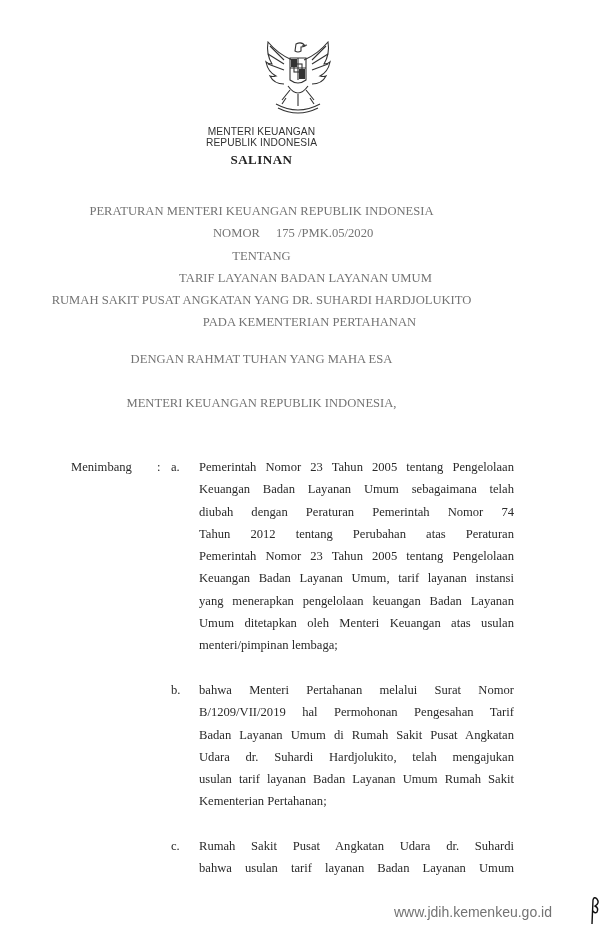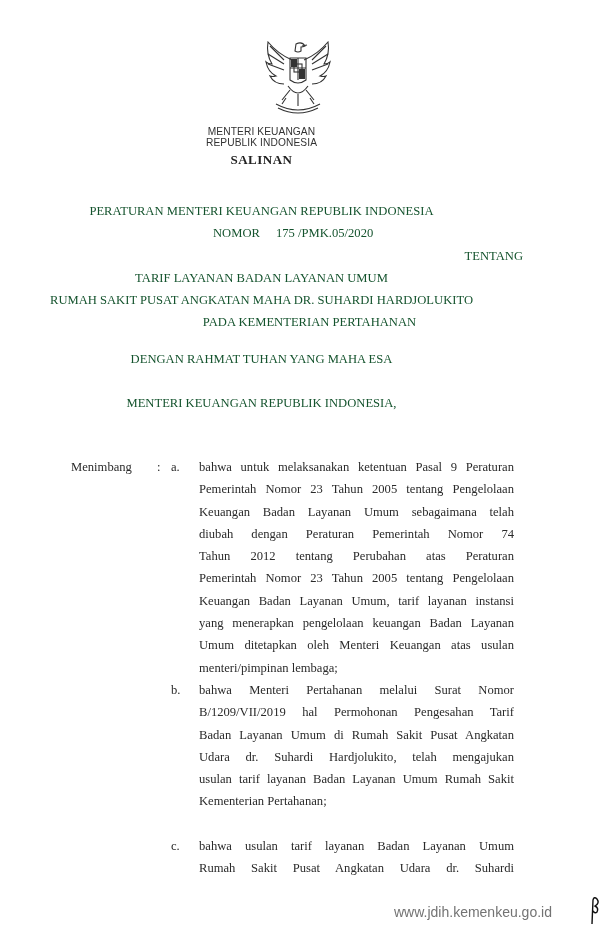--- a/index.html
+++ b/index.html
@@ -3,21 +3,21 @@
 <meta charset="utf-8">
 <style>
   html, body { margin:0; padding:0; }
   body { width:612px; height:936px; background:#ffffff; position:relative; overflow:hidden;
          font-family:"DejaVu Serif", "Liberation Serif", serif; color:#222; }
   .abs { position:absolute; }
   .center { left:0; width:523px; text-align:center; }
   .emblem { left:262px; top:38px; width:72px; height:84px; }
   .hdr-sans { font-family:"Liberation Sans", "DejaVu Sans", sans-serif; font-size:10.2px; color:#333; letter-spacing:0.1px; }
   .salinan { font-family:"Liberation Serif", serif; font-weight:bold; font-size:13px; letter-spacing:0.5px; }
-  .title { font-family:"Liberation Serif", serif; font-size:12.6px; color:#14532d; }
+  .title { font-family:"Liberation Serif", serif; font-size:12.6px; color:#737373; }
   .body-text { font-family:"Liberation Serif", serif; font-size:12.6px; color:#2a2a2a; line-height:22.3px; }
   .para { position:absolute; left:199px; width:315px; text-align:justify; text-align-last:left; }
   .para .ln { display:block; text-align:justify; text-align-last:justify; white-space:nowrap; height:22.3px; }
   .para .ln.last { text-align-last:left; }
   .label { position:absolute; }
   .footer-link { font-family:"Liberation Sans", "DejaVu Sans", sans-serif; font-size:14px; color:#737373; }
 </style>
 </head>
 <body>
 
@@ -50,35 +50,34 @@
   </svg>
 </div>
 
 <div class="abs center hdr-sans" style="top:126px;">MENTERI KEUANGAN</div>
 <div class="abs center hdr-sans" style="top:137px;">REPUBLIK INDONESIA</div>
 <div class="abs center salinan" style="top:152px;">SALINAN</div>
 
 <div class="abs center title" style="top:204px; left:0;">PERATURAN MENTERI KEUANGAN REPUBLIK INDONESIA</div>
 <div class="abs title" style="top:226px; left:213px;">NOMOR</div>
 <div class="abs title" style="top:226px; left:276px;">175 /PMK.05/2020</div>
-<div class="abs center title" style="top:249px;text-align:right;">TENTANG</div>
-<div class="abs center title" style="top:271px;">TARIF LAYANAN BADAN LAYANAN UMUM</div>
-<div class="abs center title" style="top:293px;">RUMAH SAKIT PUSAT ANGKATAN MAHA DR. SUHARDI HARDJOLUKITO</div>
+<div class="abs center title" style="top:249px;">TENTANG</div>
+<div class="abs center title" style="top:271px;padding-left:44px;">TARIF LAYANAN BADAN LAYANAN UMUM</div>
+<div class="abs center title" style="top:293px;">RUMAH SAKIT PUSAT ANGKATAN YANG DR. SUHARDI HARDJOLUKITO</div>
 <div class="abs center title" style="top:315px;margin-left:48px;">PADA KEMENTERIAN PERTAHANAN</div>
 
 <div class="abs center title" style="top:352px;">DENGAN RAHMAT TUHAN YANG MAHA ESA</div>
 <div class="abs center title" style="top:396px;">MENTERI KEUANGAN REPUBLIK INDONESIA,</div>
 
 <div class="body-text">
   <span class="label" style="top:456px; left:71px;">Menimbang</span>
   <span class="label" style="top:456px; left:157px;">:</span>
 
   <span class="label" style="top:456px; left:171px;">a.</span>
   <div class="para" style="top:456px;">
-    <span class="ln">bahwa untuk melaksanakan ketentuan Pasal 9 Peraturan</span>
     <span class="ln">Pemerintah Nomor 23 Tahun 2005 tentang Pengelolaan</span>
     <span class="ln">Keuangan Badan Layanan Umum sebagaimana telah</span>
     <span class="ln">diubah dengan Peraturan Pemerintah Nomor 74</span>
     <span class="ln">Tahun 2012 tentang Perubahan atas Peraturan</span>
     <span class="ln">Pemerintah Nomor 23 Tahun 2005 tentang Pengelolaan</span>
     <span class="ln">Keuangan Badan Layanan Umum, tarif layanan instansi</span>
     <span class="ln">yang menerapkan pengelolaan keuangan Badan Layanan</span>
     <span class="ln">Umum ditetapkan oleh Menteri Keuangan atas usulan</span>
     <span class="ln last">menteri/pimpinan lembaga;</span>
   </div>
@@ -88,22 +87,22 @@
     <span class="ln">bahwa Menteri Pertahanan melalui Surat Nomor</span>
     <span class="ln">B/1209/VII/2019 hal Permohonan Pengesahan Tarif</span>
     <span class="ln">Badan Layanan Umum di Rumah Sakit Pusat Angkatan</span>
     <span class="ln">Udara dr. Suhardi Hardjolukito, telah mengajukan</span>
     <span class="ln">usulan tarif layanan Badan Layanan Umum Rumah Sakit</span>
     <span class="ln last">Kementerian Pertahanan;</span>
   </div>
 
   <span class="label" style="top:835px; left:171px;">c.</span>
   <div class="para" style="top:835px;">
+    <span class="ln">Rumah Sakit Pusat Angkatan Udara dr. Suhardi</span>
     <span class="ln">bahwa usulan tarif layanan Badan Layanan Umum</span>
-    <span class="ln">Rumah Sakit Pusat Angkatan Udara dr. Suhardi</span>
   </div>
 </div>
 
 <a class="abs footer-link" style="top:904px; left:394px; text-decoration:none;">www.jdih.kemenkeu.go.id</a>
 <div class="abs" style="top:896px; left:588px; width:14px; height:30px;">
   <svg width="14" height="30" viewBox="0 0 14 30">
     <path d="M4 28 L5 4 Q6 0 9 3 Q12 7 7 10 Q11 12 9 16 Q7 18 5 15" fill="none" stroke="#111" stroke-width="1.4"></path>
   </svg>
 </div>
 

